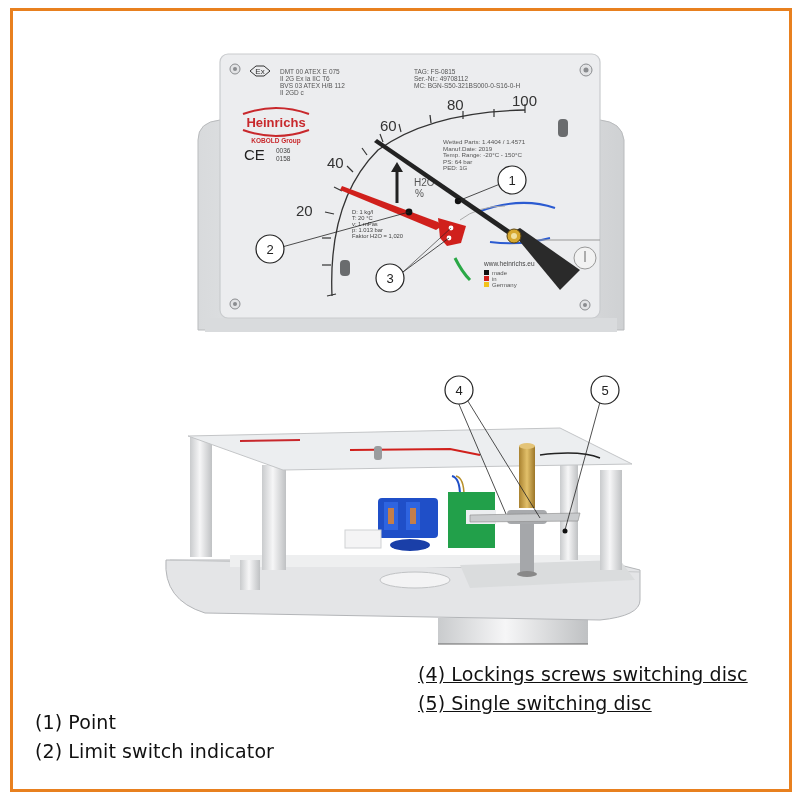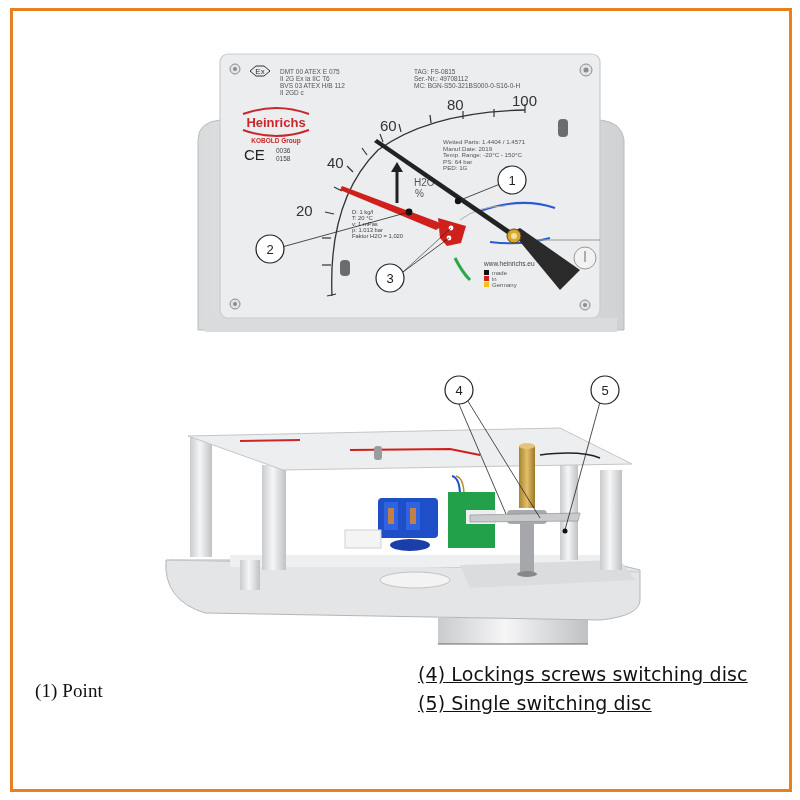--- a/index.html
+++ b/index.html
@@ -1,20 +1,20 @@
 <!DOCTYPE html>
 <html><head>
 <meta charset="utf-8">
 <style>
   html, body { margin:0; padding:0; background:#ffffff; }
   body { width:800px; height:800px; position:relative; overflow:hidden; font-family:"Liberation Sans", sans-serif; }
   .frame { position:absolute; left:10px; top:8px; width:776px; height:778px; border:3px solid #e8801f; box-sizing:content-box; background:#fff; }
   .fig { position:absolute; left:0; top:0; }
   .legend { position:absolute; font-family:"DejaVu Sans", sans-serif; font-size:19px; color:#111; line-height:29px; letter-spacing:0.1px; }
-  .legend-left { left:35px; top:676px;font-family:Liberation Serif, serif; }
+  .legend-left { left:35px; top:708px; }
   .legend-right { left:418px; top:660px;text-decoration:underline; }
   .legend div { white-space:nowrap; }
   svg text { font-family:"Liberation Sans", sans-serif; }
 </style>
 </head>
 <body>
 
 <div class="frame"></div>
 
 <svg class="fig" width="800" height="800" viewBox="0 0 800 800">
@@ -250,17 +250,18 @@
       <line x1="600" y1="402" x2="565" y2="530" stroke="#222" stroke-width="0.8"></line>
       <circle cx="565" cy="531" r="2.5" fill="#111"></circle>
       <circle cx="605" cy="390" r="14" fill="#fff" stroke="#222" stroke-width="1.2"></circle>
       <text x="605" y="395" font-size="13" text-anchor="middle" fill="#222">5</text>
     </g>
   </g>
 </svg>
 
 <div class="legend legend-left">
   <div>(1) Point</div>
+  <div>(2) Limit switch indicator</div>
 </div>
 <div class="legend legend-right">
   <div>(4) Lockings screws switching disc</div>
   <div>(5) Single switching disc</div>
 </div>
 
 </body></html>

